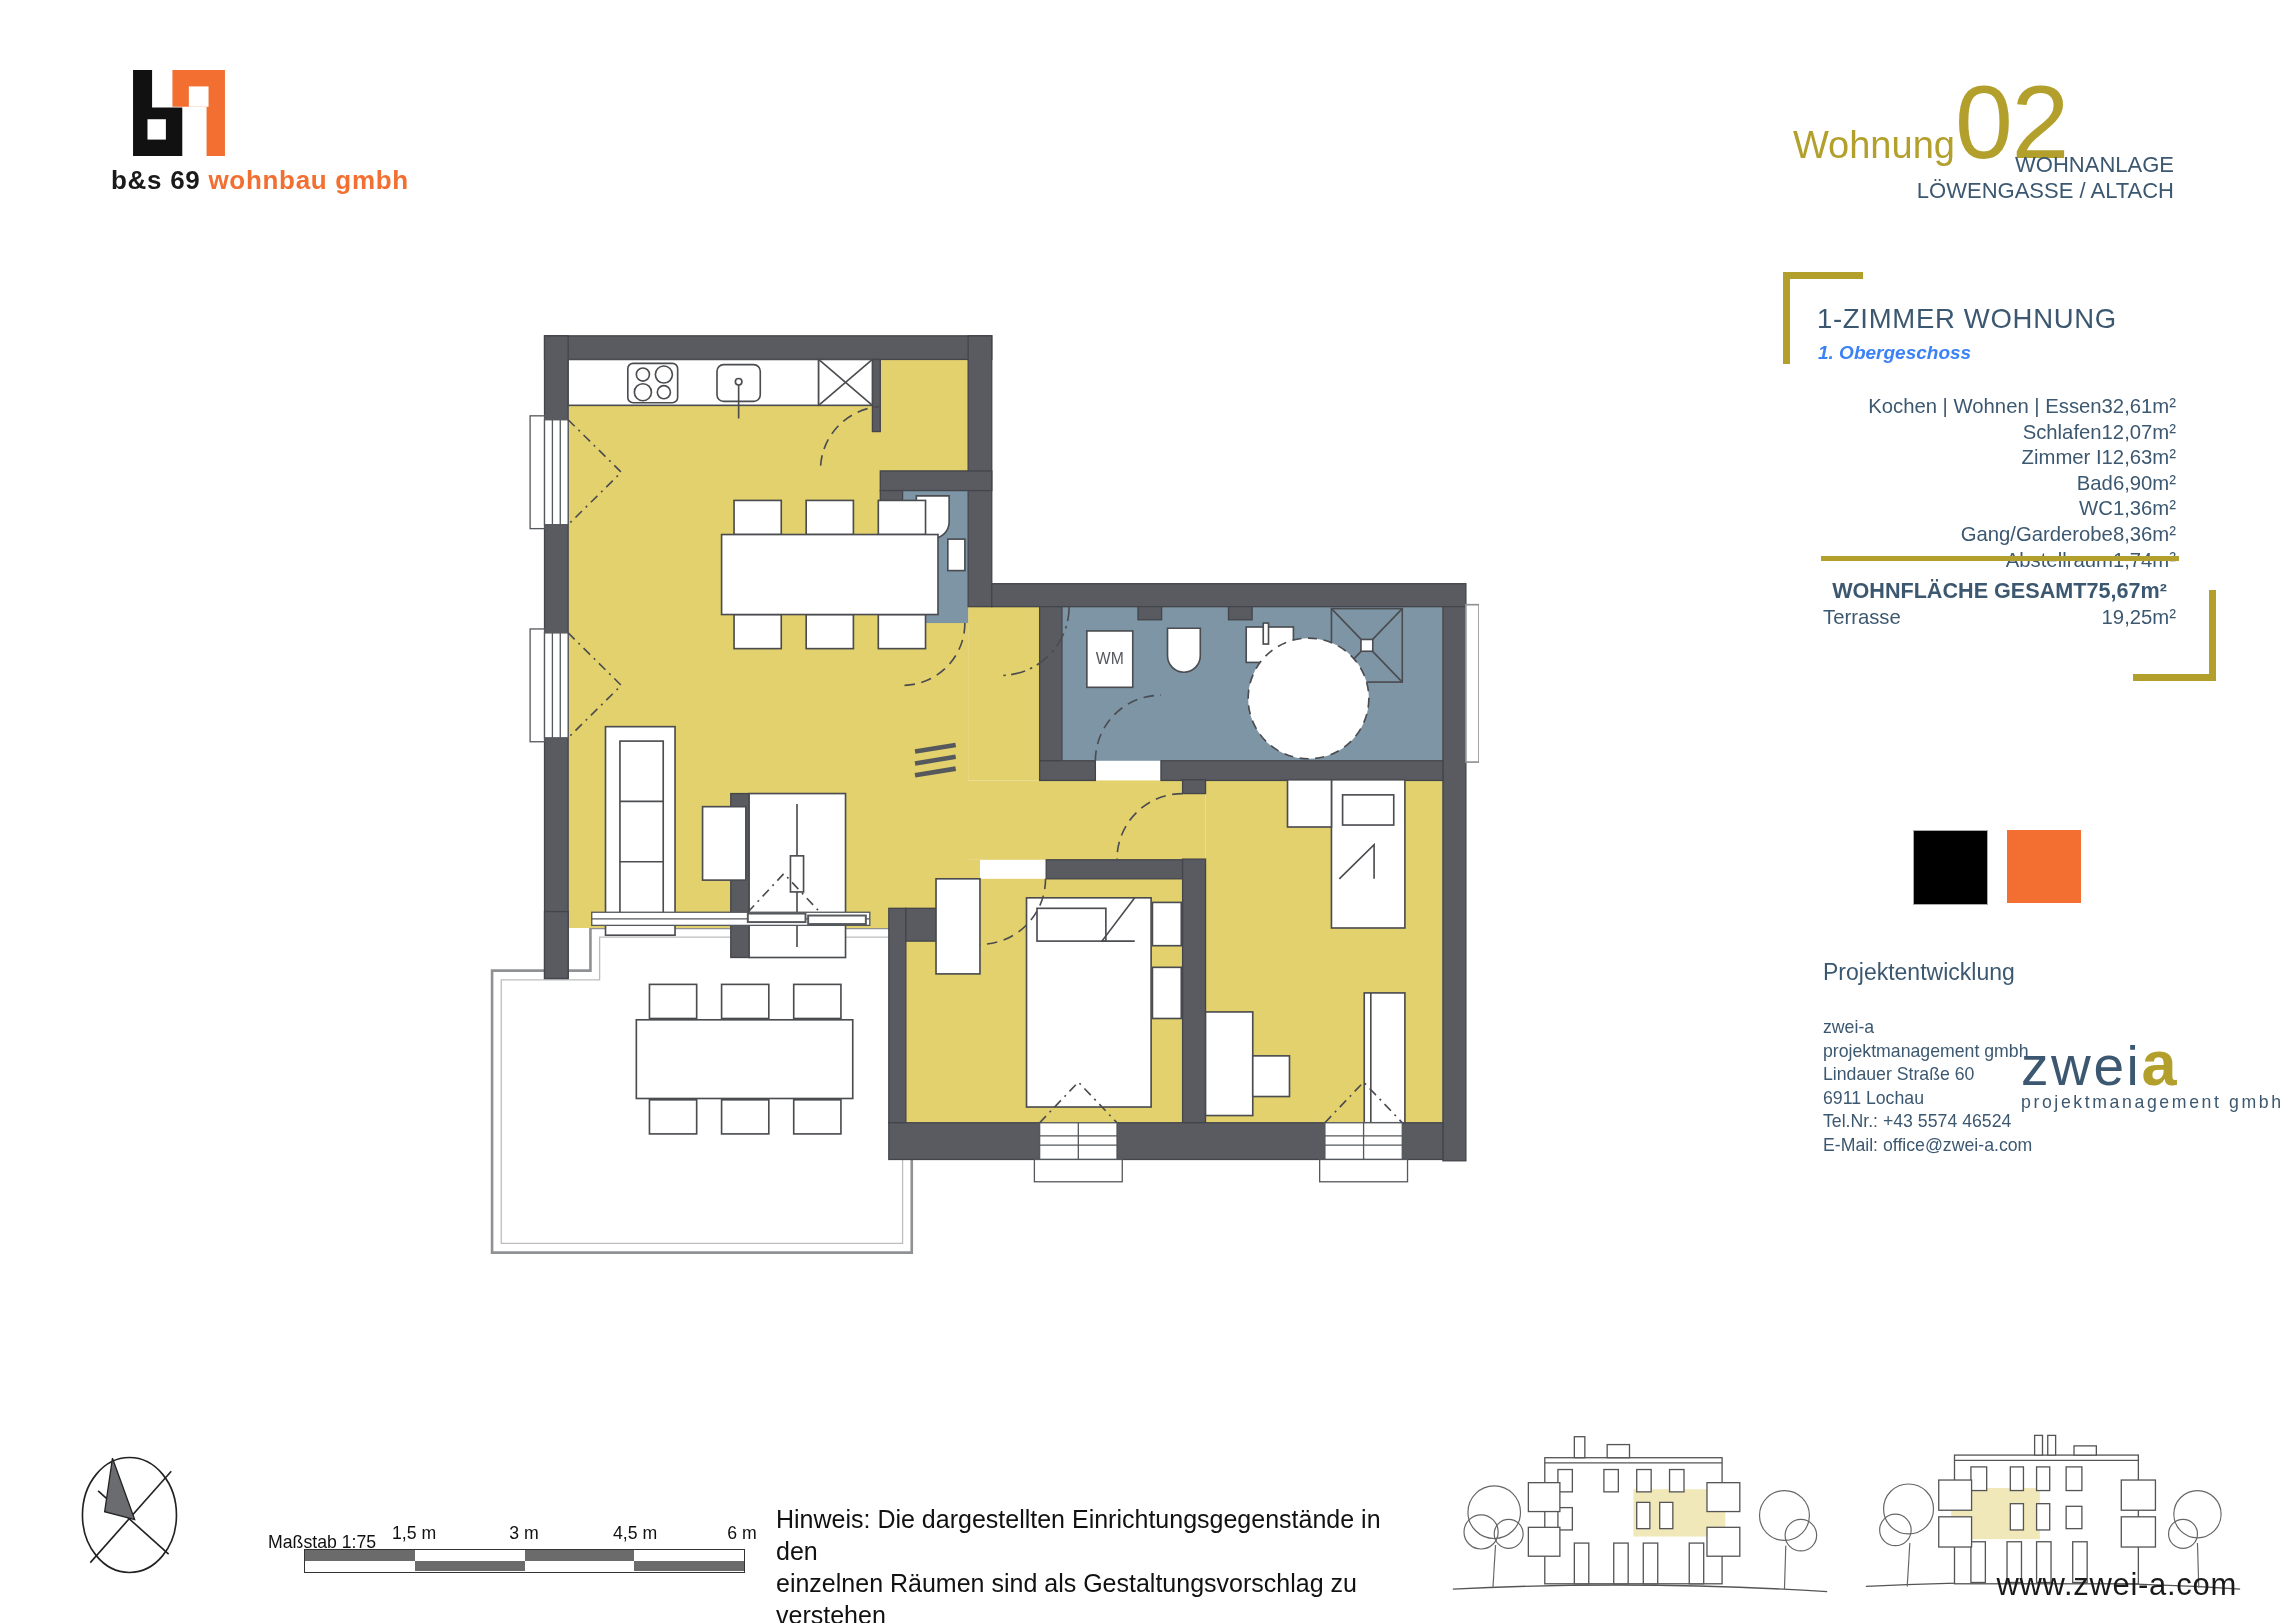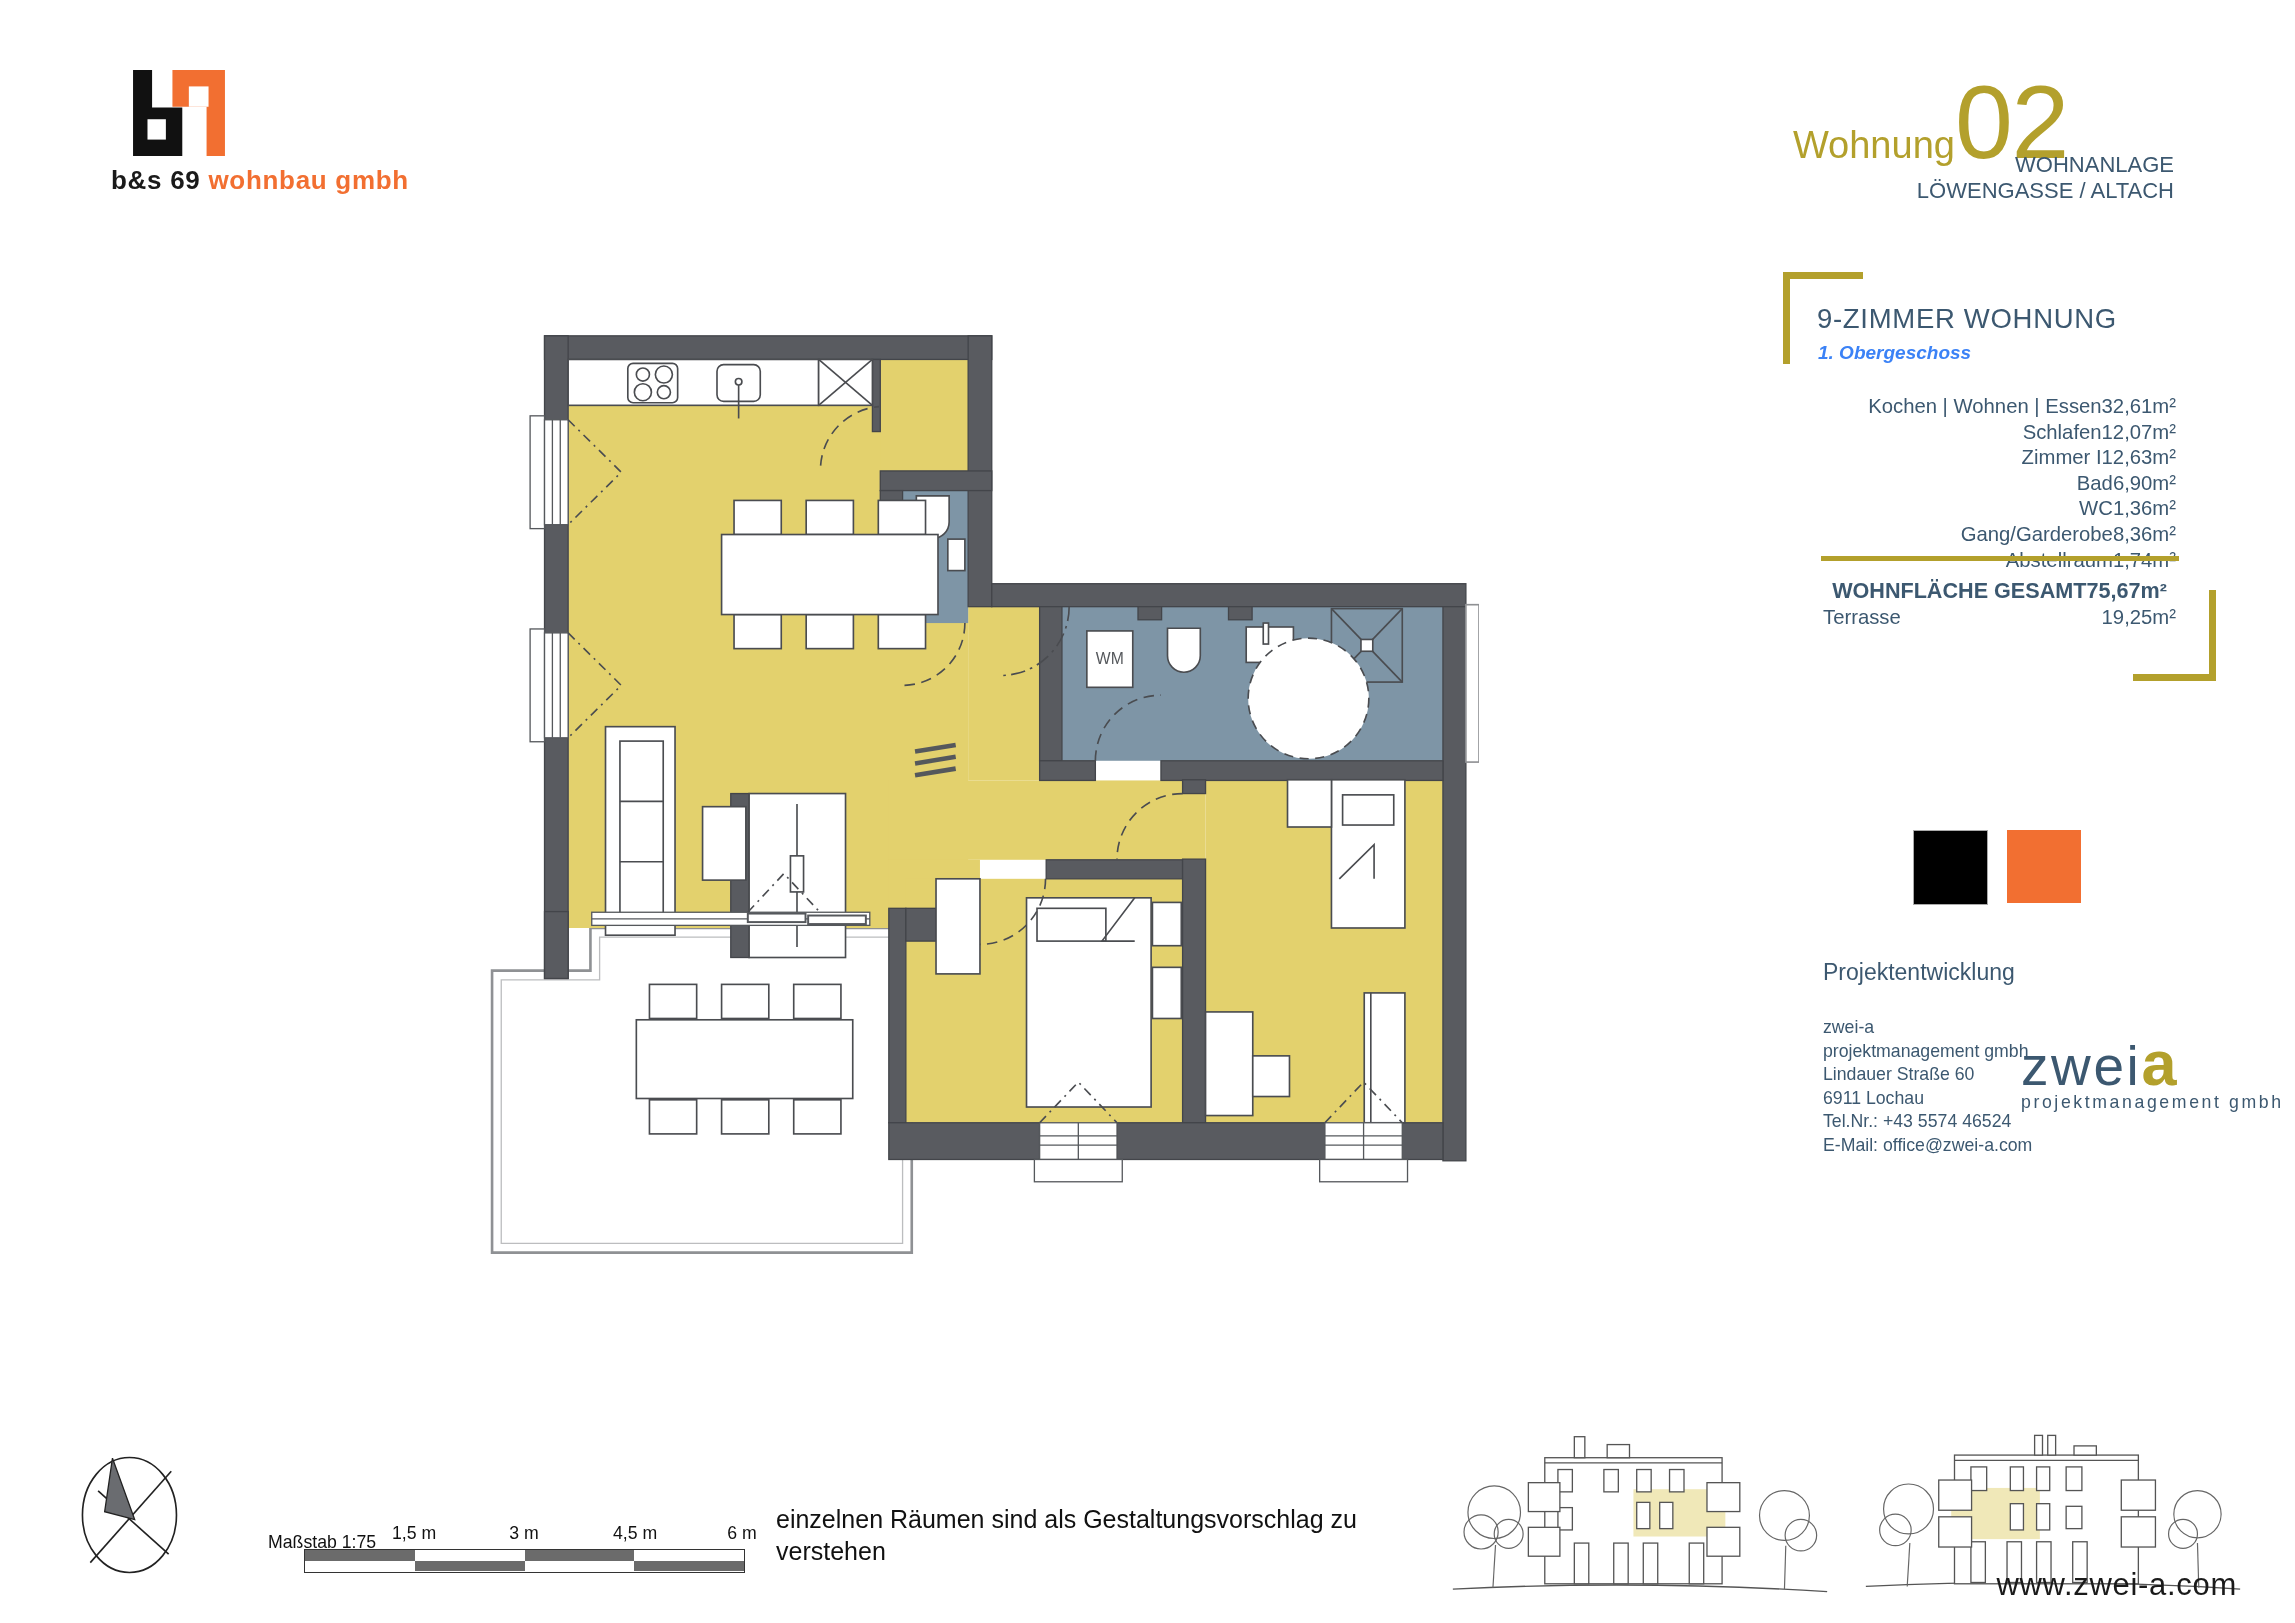--- a/index.html
+++ b/index.html
@@ -64,21 +64,21 @@
 <div class="abs apt-sub">
   <div>WOHNANLAGE</div>
   <div>LÖWENGASSE / ALTACH</div>
 </div>
 
 <div class="abs brk" style="left:1783px;top:272px;width:80px;height:6.6px;"></div>
 <div class="abs brk" style="left:1783px;top:272px;width:6.6px;height:92px;"></div>
 <div class="abs brk" style="left:2209px;top:590px;width:6.6px;height:90px;"></div>
 <div class="abs brk" style="left:2133px;top:674px;width:83px;height:6.6px;"></div>
 
-<div class="abs panel-title">9-ZIMMER WOHNUNG</div>
+<div class="abs panel-title">1-ZIMMER WOHNUNG</div>
 <div class="abs panel-sub">1. Obergeschoss</div>
 
 <div class="abs room-table">
   <div class="room-row">
       <span>Kochen | Wohnen | Essen</span>
       <span>32,61m²</span>
     </div>
   <div class="room-row">
       <span>Schlafen</span>
       <span>12,07m²</span>
@@ -350,20 +350,21 @@
     </div>
   <div class="row">
       <div class="seg w"></div>
       <div class="seg d"></div>
       <div class="seg w"></div>
       <div class="seg d"></div>
     </div>
 </div>
 
 <div class="abs note">
+  <div>Hinweis: Die dargestellten Einrichtungsgegenstände in den</div>
   <div>einzelnen Räumen sind als Gestaltungsvorschlag zu verstehen</div>
 </div>
 
 <svg class="abs" style="left:1443px;top:1417px;" width="394" height="197" viewBox="0 0 600 300">
   <g stroke="#555" stroke-width="2" fill="none">
     <path d="M15,262 Q300,248 585,266"></path>
     <rect x="155" y="62" width="270" height="192" fill="#fff"></rect>
     <line x1="155" y1="70" x2="425" y2="70"></line>
     <rect x="200" y="30" width="16" height="32" fill="#fff"></rect>
     <rect x="250" y="42" width="34" height="20" fill="#fff"></rect>

